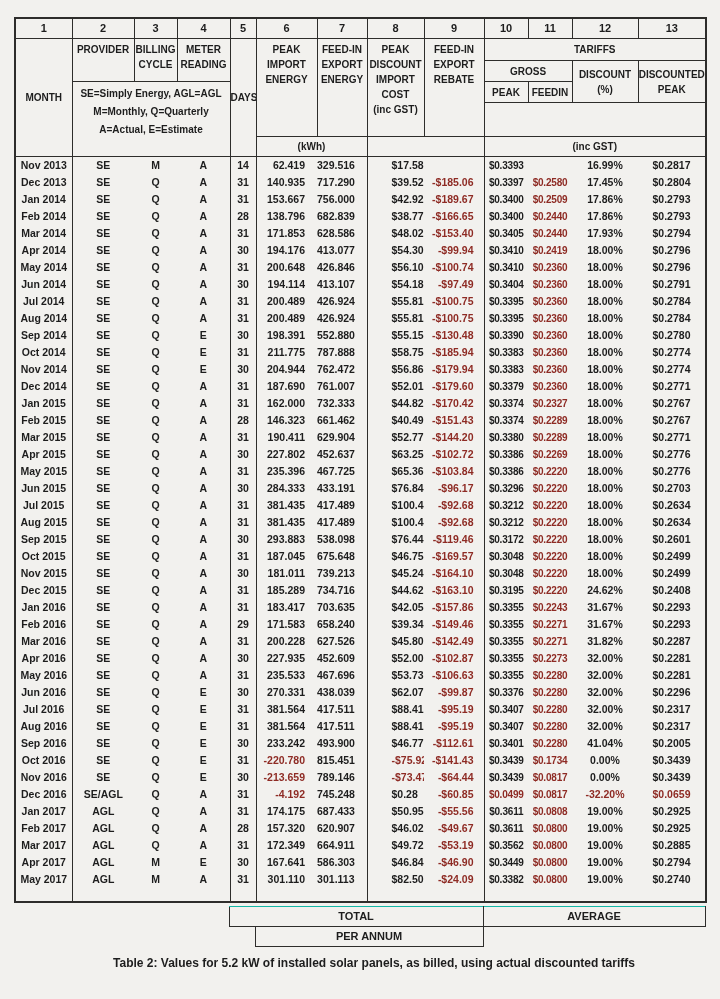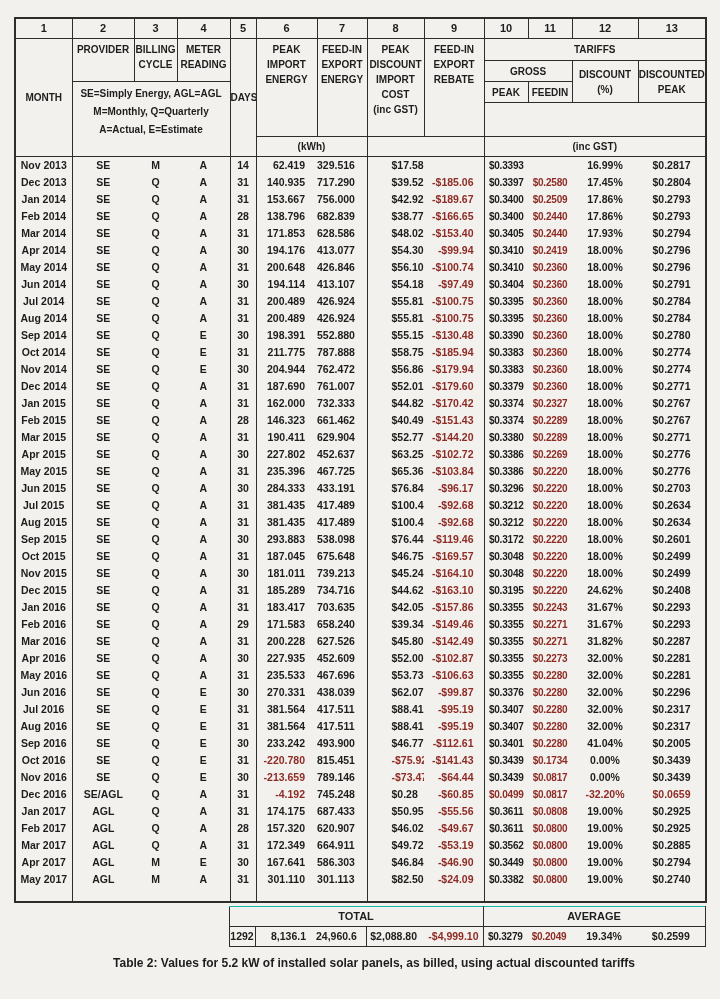--- a/index.html
+++ b/index.html
@@ -828,28 +828,21 @@
         <col class="w12">
         <col class="w13">
     </colgroup>
     <tbody>
         <tr>
       <td colspan="4"></td>
       <td colspan="5" class="lab bt bl br bb">TOTAL</td>
       <td colspan="4" class="lab bt bl br bb">AVERAGE</td>
     </tr>
     <tr>
+      <td colspan="5"></td>
+      <td colspan="4" class="lab bl br bb">PER ANNUM</td>
       <td colspan="4"></td>
-      <td class="bl br bb">1292</td>
-      <td class="rt bb">8,136.1</td>
-      <td class="rt bb">24,960.6</td>
-      <td class="rt2 bl bb">$2,088.80</td>
-      <td class="rt3 bb br neg">-$4,999.10</td>
-      <td class="tight bb">$0.3279</td>
-      <td class="tight bb neg">$0.2049</td>
-      <td class="bb">19.34%</td>
-      <td class="bb br">$0.2599</td>
     </tr>
   </tbody>
     </table>
 
   <div class="caption">Table 2: Values for 5.2 kW of installed solar panels, as billed, using actual discounted tariffs</div>
 </div>
 
 </body></html>

